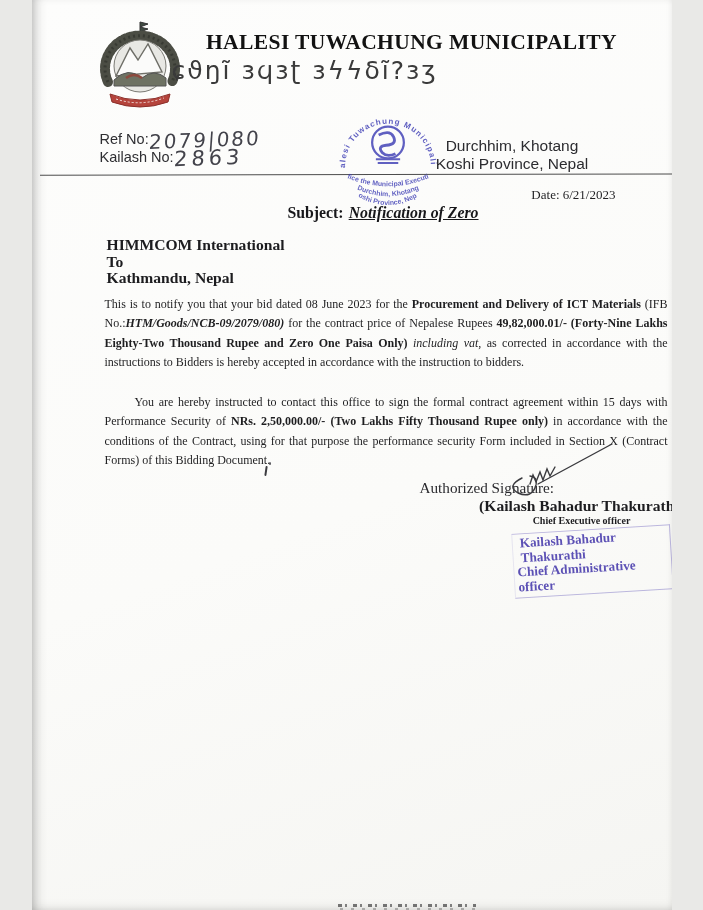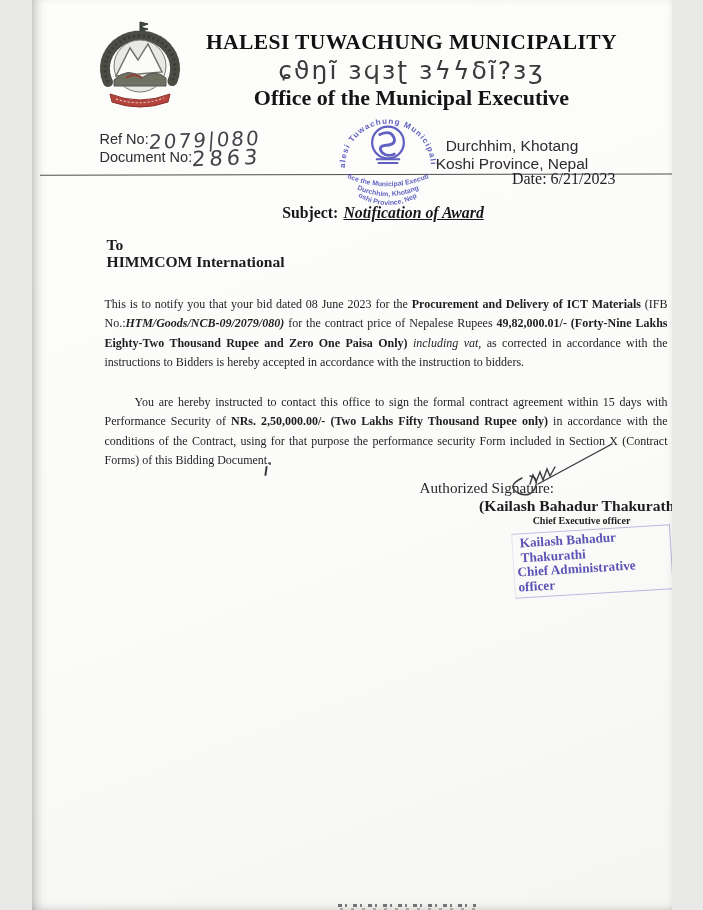--- a/index.html
+++ b/index.html
@@ -7,32 +7,32 @@
     position:relative;width:640px;height:910px;margin:0 auto;overflow:hidden;
     background:linear-gradient(160deg,#fdfdfc 0%,#fbfbf9 55%,#f5f5f2 100%);
     box-shadow:inset 10px 0 14px -10px rgba(40,40,40,.45), inset -4px 0 8px -6px rgba(0,0,0,.12),
                inset 0 -8px 14px -10px rgba(0,0,0,.18);
     font-family:"Liberation Serif", serif;color:#222;
   }
   .abs{position:absolute;}
   
   .org-name{top:30px;left:140px;width:480px;text-align:center;font-weight:bold;
     font-size:21.5px;letter-spacing:.4px;color:#121212;}
-  .org-native{top:56px;left:140px;width:480px;text-align:center;font-size:25px;color:#3a3a3a;
+  .org-native{top:56px;left:140px;width:480px;text-align:left;font-size:25px;color:#3a3a3a;
     font-family:"DejaVu Sans",sans-serif;letter-spacing:2px;}
   .org-office{top:85px;left:140px;width:480px;text-align:center;font-weight:bold;font-size:22px;color:#151515;}
   
   .refblock{top:131px;left:68px;font-family:"Liberation Sans",sans-serif;font-size:14.5px;color:#2e2e32;line-height:17.5px;}
   .hand{display:inline-block;font-family:"DejaVu Sans",sans-serif;font-size:20px;color:#43434b;
     transform:rotate(-2deg) skewX(-6deg);letter-spacing:2px;vertical-align:-3px;line-height:14px;}
   .hand.disp{font-size:21px;letter-spacing:4px;}
   
   .addr{top:137px;right:52px;width:215px;text-align:center;font-family:"Liberation Sans",sans-serif;
     font-size:15.5px;color:#2c2c30;line-height:17.5px;}
-  .date-line{top:170px;right:56px;font-size:16px;color:#1f1f22;}
+  .date-line{top:187px;right:56px;font-size:13px;color:#1f1f22;}
   
   .rule{top:174px;left:8px;width:689px;border-top:1.6px solid #4d4d4d;transform:rotate(-.12deg);}
   
   .round-stamp{top:107px;left:299px;width:114px;height:112px;opacity:.92;}
   
   .subject{top:204px;left:0;width:703px;text-align:center;font-size:15.8px;color:#17171a;}
   .subject .lbl{font-weight:bold;margin-top:32px;}
   .subject .val{font-weight:bold;font-style:italic;text-decoration:underline;margin-left:5px;}
   
   .recipient{top:237px;left:75px;font-weight:bold;font-size:15.6px;line-height:16.5px;color:#1c1c1f;}
@@ -84,25 +84,24 @@
 
       <path d="M30 58 q8 -6 16 0" fill="none" stroke="#8c4a3e" stroke-width="2.5"></path>
 
       <path d="M14 74 Q44 86 74 74 L72 82 Q44 92 16 82 Z" fill="#b5443c" stroke="#8c2f2a" stroke-width="1"></path>
       <path d="M20 79 Q44 87 68 78" fill="none" stroke="#f3e4e2" stroke-width="1" stroke-dasharray="2 2"></path>
     </svg>
   </div>
 
   <div class="abs org-name">HALESI TUWACHUNG MUNICIPALITY</div>
   <div class="abs org-native">ɕϑŋĩ зϥзʈ зϟϟδĩ?зʒ</div>
-  <div class="abs org-office">Office of the Municipal Executive</div>
 
   <div class="abs refblock">
     <div><span>Ref No:</span><span class="hand">2079|080</span></div>
-    <div><span>Document No:</span><span class="hand disp">2863</span></div>
+    <div><span>Kailash No:</span><span class="hand disp">2863</span></div>
   </div>
 
   <div class="abs addr">
     <div>Durchhim, Khotang</div>
     <div>Koshi Province, Nepal</div>
   </div>
   <div class="abs rule"></div>
   <div class="abs date-line">Date: 6/21/2023</div>
 
   <div class="abs round-stamp">
@@ -128,26 +127,27 @@
           <textPath href="#arc2" startOffset="50%" text-anchor="middle">Durchhim, Khotang</textPath>
         </text>
         <text class="stamp-text" font-size="7.4">
           <textPath href="#arc3" startOffset="50%" text-anchor="middle">Koshi Province, Nepal</textPath>
         </text>
       </g>
     </svg>
   </div>
 
   <div class="abs subject">
-    <span class="lbl">Subject:</span><span class="val">Notification of Award</span>
+    <span class="lbl">Subject:</span><span class="val">Notification of Zero</span>
   </div>
 
   <div class="abs recipient">
+    <div>HIMMCOM International</div>
     <div>To</div>
-    <div>HIMMCOM International</div>
+    <div>Kathmandu, Nepal</div>
   </div>
 
   <div class="abs para p1"><span>This is to notify you that your bid dated 08 June 2023 for the </span><span class="b">Procurement and Delivery of ICT Materials</span><span> (IFB No.:</span><span class="bi">HTM/Goods/NCB-09/2079/080)</span><span> for the contract price of Nepalese Rupees </span><span class="b">49,82,000.01/- (Forty-Nine Lakhs Eighty-Two Thousand Rupee and Zero One Paisa Only) </span><span class="i">including vat</span><span>, as corrected in accordance with the instructions to Bidders is hereby accepted in accordance with the instruction to bidders.</span></div>
 
   <div class="abs para p2"><span>You are hereby instructed to contact this office to sign the formal contract agreement within 15 days with Performance Security of </span><span class="b">NRs. 2,50,000.00/- (Two Lakhs Fifty Thousand Rupee only)</span><span> in accordance with the conditions of the Contract, using for that purpose the performance security Form included in Section X (Contract Forms) of this Bidding Document.</span></div>
 
   <div class="abs stray"></div>
 
   <div class="abs sig-label">Authorized Signature:</div>
   <div class="abs sig-svg">

